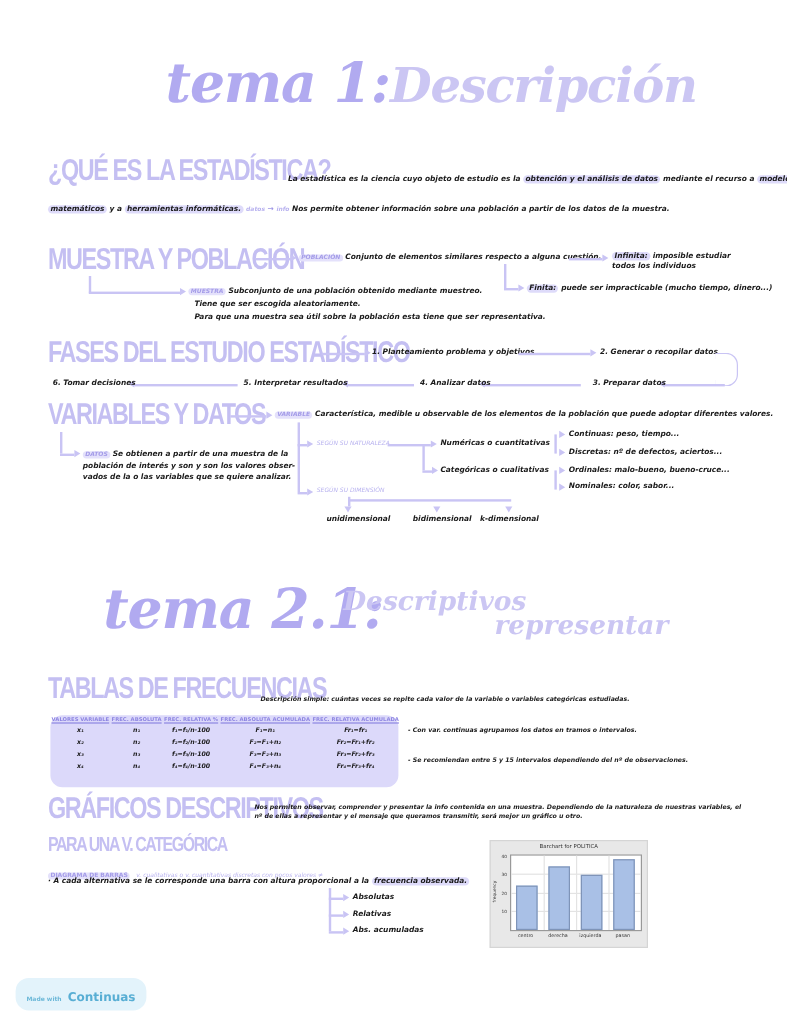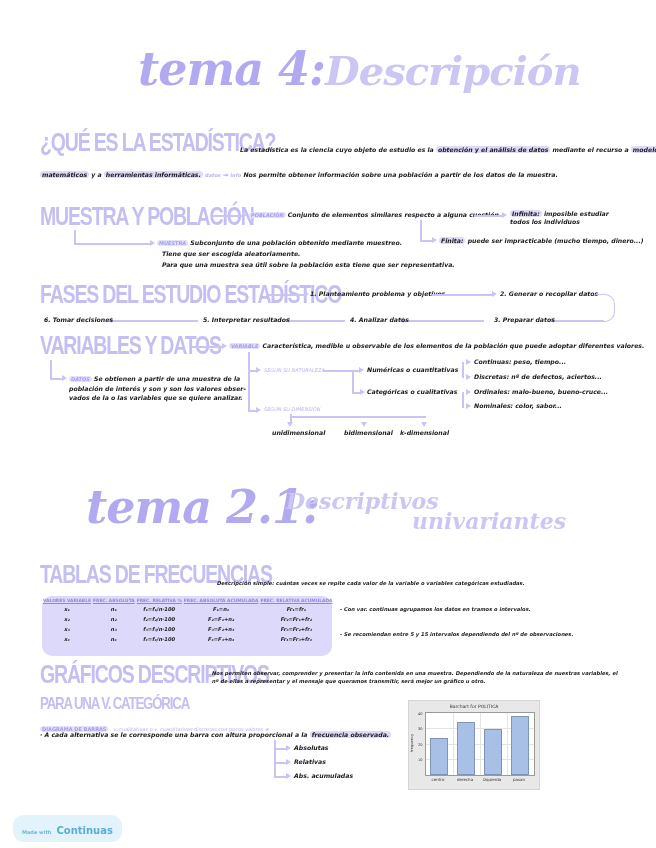--- a/index.html
+++ b/index.html
@@ -36,21 +36,21 @@
   .gridv { position:absolute; top:0; bottom:0; width:1px; background:#e3e3e3; }
   .gridh { position:absolute; left:0; right:0; height:1px; background:#e3e3e3; }
   .badge { position:absolute; left:13px; top:815px; padding:4px 9px; background:#e3f3fb; border-radius:11px; white-space:nowrap; }
   .badge .small { font-size:5px; color:#6cb8d8; font-weight:bold; }
   .badge .big { font-size:10px; color:#58aed4; font-weight:bold; }
 </style>
 </head>
 <body>
 
 <div class="abs script title-main" style="left:138px;top:42px;">
-  <span>tema 4</span><span>:</span><span class="title-sub">Descripción</span>
+  <span>tema 1</span><span>:</span><span class="title-sub">Descripción</span>
 </div>
 
 <div class="abs heading" style="left:40px;top:128px;">¿QUÉ ES LA ESTADÍSTICA?</div>
 <div class="abs note" style="left:240px;top:146px;">
   <span>La estadística es la ciencia cuyo objeto de estudio es la</span>
   <span class="hl">obtención y el análisis de datos</span>
   <span>mediante el recurso a</span>
   <span class="hl">modelos</span>
 </div>
 <div class="abs note" style="left:40px;top:171px;">
@@ -161,21 +161,21 @@
   <span class="tag">DATOS</span>
   <span>Se obtienen a partir de una muestra de la</span><br>
   <span>población de interés y son y son los valores obser-</span><br>
   <span>vados de la o las variables que se quiere analizar.</span>
 </div>
 
 <div class="abs script title-main" style="left:86px;top:480px;">
   <span>tema 2.1</span><span>:</span>
 </div>
 <div class="abs script title-sub-small" style="left:286px;top:488px;">Descriptivos</div>
-<div class="abs script title-sub-small" style="left:412px;top:508px;">univariantes</div>
+<div class="abs script title-sub-small" style="left:412px;top:508px;">representar</div>
 
 <div class="abs heading" style="left:40px;top:560px;">TABLAS DE FRECUENCIAS</div>
 <div class="abs note" style="left:217px;top:580px;font-size:5.2px;">Descripción simple: cuántas veces se repite cada valor de la variable o variables categóricas estudiadas.</div>
 <div class="freq-table">
   <table>
     <thead>
       <tr>
         <th>VALORES VARIABLE</th>
         <th>FREC. ABSOLUTA</th>
         <th>FREC. RELATIVA %</th>

